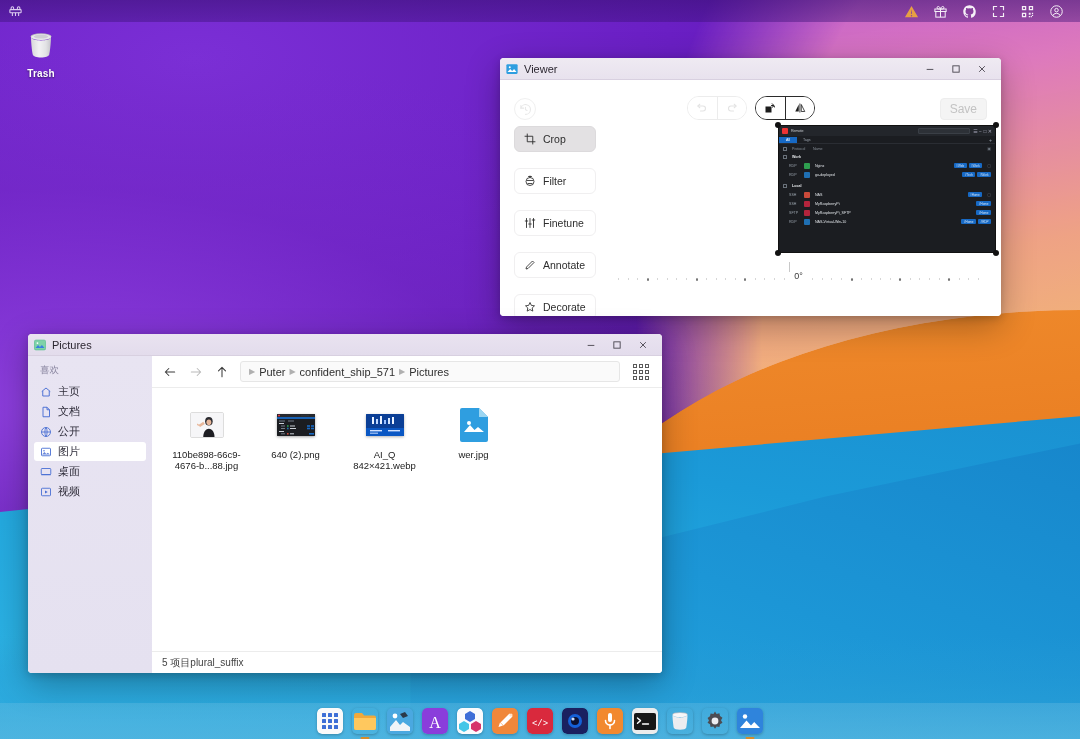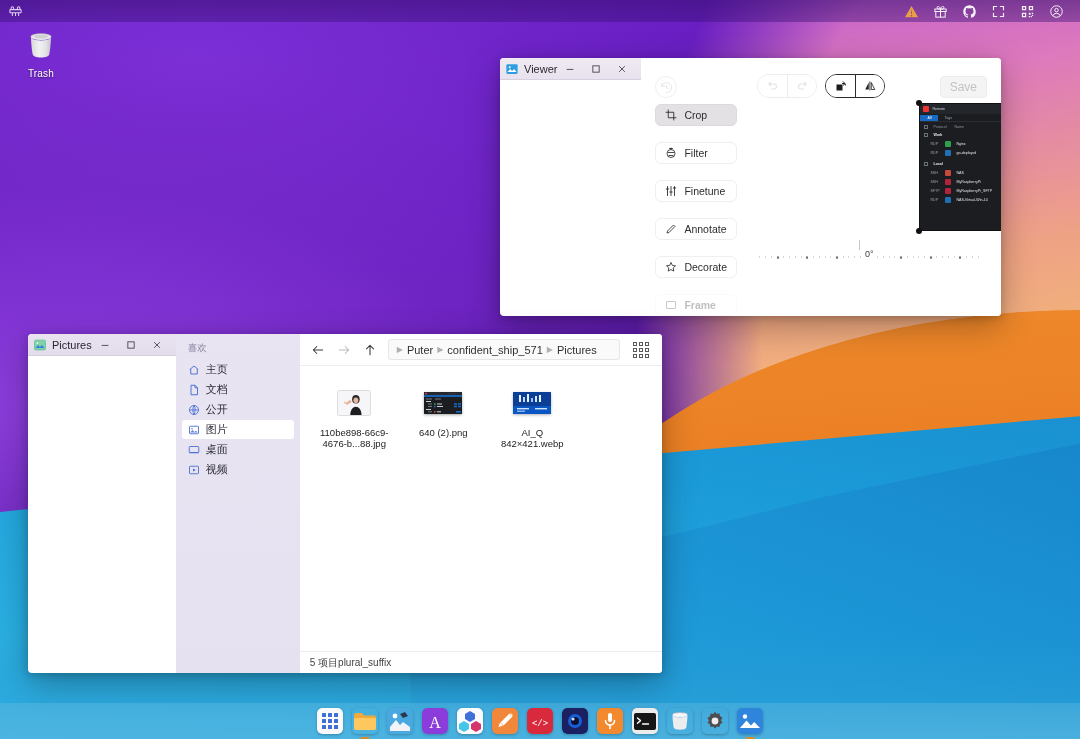--- a/index.html
+++ b/index.html
@@ -77,33 +77,33 @@
   
   #trash-icon {
     position: absolute; left: 14px; top: 28px;
     width: 54px;
     text-align: center;
     z-index: 5;
   }
   #trash-icon .ico { width: 36px; height: 36px; margin: 0 auto; display:block; }
   #trash-icon .lbl {
     margin-top: 4px;
-    font-size: 10px; font-weight: normal; color: #fff;
+    font-size: 10px; font-weight: bold; color: #fff;
     text-shadow: 0 1px 2px rgba(0,0,0,.55);
     letter-spacing: .2px;
   }
 
   
   .window {
     position: absolute;
     background: #fff;
     border-radius: 4px;
     box-shadow: 0 10px 34px rgba(0,0,0,.30), 0 2px 8px rgba(0,0,0,.18);
     overflow: hidden;
-    display: flex; flex-direction: row;
+    display: flex; flex-direction: column;
   }
   .titlebar {
     height: 22px;
     background: linear-gradient(180deg, #efe9f3 0%, #e6dfec 100%);
     border-bottom: 1px solid #d8d0e0;
     display: flex; align-items: center;
     padding: 0 6px;
     flex: 0 0 22px;
     font-size: 11px;
     color: #2e2a33;
@@ -838,20 +838,31 @@
                   <rect x="26" y="3" width="2" height="7" fill="#eaf2ff"></rect>
                   <rect x="4" y="16" width="12" height="1.4" fill="#cfe0ff"></rect>
                   <rect x="4" y="18.6" width="8" height="1.2" fill="#a9c6f5"></rect>
                   <rect x="22" y="16" width="12" height="1.4" fill="#cfe0ff"></rect>
                 </svg>
               </span>
             </div>
             <div class="file-name">AI_Q 842×421.webp</div>
           </div>
 
+          <div class="file-item">
+            <div class="file-thumb">
+              <svg width="28" height="34" viewBox="0 0 28 34">
+                <path d="M0 2a2 2 0 012-2h17l9 9v23a2 2 0 01-2 2H2a2 2 0 01-2-2z" fill="#2f9ee0"></path>
+                <path d="M19 0l9 9h-9z" fill="#9bd6f2"></path>
+                <circle cx="9" cy="15" r="2" fill="#fff"></circle>
+                <path d="M4 24l6-7 4.5 5L18 19l6 5z" fill="#fff"></path>
+              </svg>
+            </div>
+            <div class="file-name">wer.jpg</div>
+          </div>
 
         </div>
 
         <div class="fm-status">5 项目plural_suffix</div>
       </div>
     </div>
   </div>
 
   <div id="dock">
 

